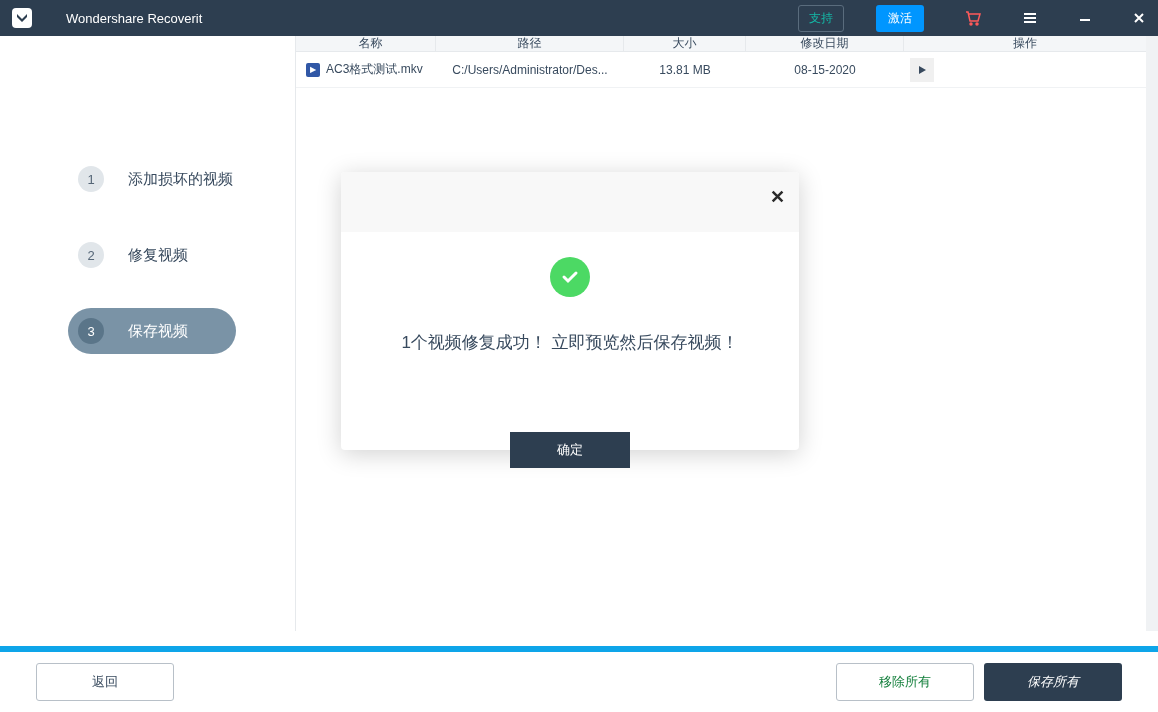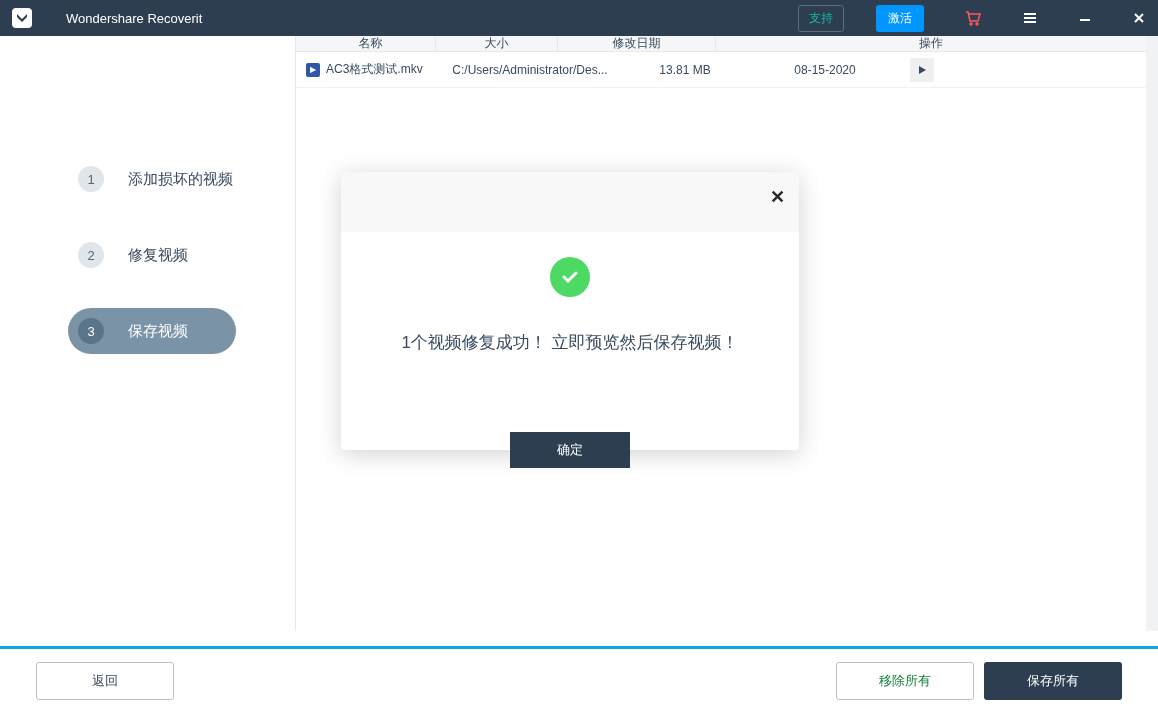--- a/index.html
+++ b/index.html
@@ -32,25 +32,25 @@
     .col-path { width: 188px; }
     .col-size { width: 122px; }
     .col-date { width: 158px; }
     .col-play { width: 36px; }
     .col-action { flex: 1; }
     .file-icon { width: 14px; height: 14px; background: #3057a6; margin-right: 6px; display: inline-flex; align-items: center; justify-content: center; color: #fff; font-size: 8px; border-radius: 2px; }
     .play-btn { width: 24px; height: 24px; background: #f0f0f0; display: flex; align-items: center; justify-content: center; cursor: pointer; }
     .save-link { color: #e67a4a; text-decoration: underline; cursor: pointer; font-size: 12px; }
     
     
-    .footer { position: absolute; bottom: 0; left: 0; right: 0; height: 66px; background: #fff; border-top: 3px solid #0ea5e9; display: flex; align-items: center; padding: 0 36px; }
+    .footer { position: absolute; bottom: 0; left: 0; right: 0; height: 66px; background: #fff; border-top: 6px solid #0ea5e9; display: flex; align-items: center; padding: 0 36px; }
     .footer-btn { height: 38px; padding: 0 40px; font-size: 13px; border-radius: 3px; cursor: pointer; display: flex; align-items: center; justify-content: center; }
     .btn-back { border: 1px solid #b8c0c8; background: #fff; color: #384a5e; width: 138px; padding: 0; }
     .btn-remove { border: 1px solid #b8c0c8; background: #fff; color: #15803d; margin-left: auto; width: 138px; padding: 0; }
-    .btn-save { border: none; background: #2d3e50; color: #fff; margin-left: 10px; width: 138px; padding: 0; }
+    .btn-save { border: none; background: #2d3e50; color: #fff; margin-left: 10px; width: 138px; padding: 0; font-style: italic; }
     
     
     .modal { position: absolute; left: 341px; top: 172px; width: 458px; height: 278px; background: #fff; border-radius: 4px; box-shadow: 0 4px 24px rgba(0,0,0,0.18); }
     .modal-body { height: 60px; background: #f8f8f8; border-radius: 4px 4px 0 0; }
     .modal-close { position: absolute; right: 14px; top: 14px; cursor: pointer; font-size: 18px; color: #2a2a2a; font-weight: bold; }
     .modal-check { width: 40px; height: 40px; background: #4cd964; border-radius: 50%; margin: -15px auto 0; display: flex; align-items: center; justify-content: center; position: relative; top: 40px; }
     .modal-msg { text-align: center; font-size: 17px; color: #384a5e; margin-top: 74px; }
     .modal-ok { display: block; margin: 78px auto 0; width: 120px; height: 36px; background: #2d3e50; color: #fff; border: none; font-size: 13px; cursor: pointer; }
     
     
@@ -103,20 +103,21 @@
   </div>
   <div class="step active">
     <div class="step-num">3</div>
     <div class="step-label">保存视频</div>
   </div>
 </div>
 
 <div class="main">
   <div class="table-header">
     <div class="col-name" style="justify-content:center !important;">名称</div>
+    <div class="col-path">路径</div>
     <div class="col-size">大小</div>
     <div class="col-date">修改日期</div>
     <div class="col-action" style="flex:1;border-right:none;">操作</div>
   </div>
   <div class="table-row">
     <div class="col-name">
       <span class="file-icon">▶</span>
       <span>AC3格式测试.mkv</span>
     </div>
     <div class="col-path">C:/Users/Administrator/Des...</div>

